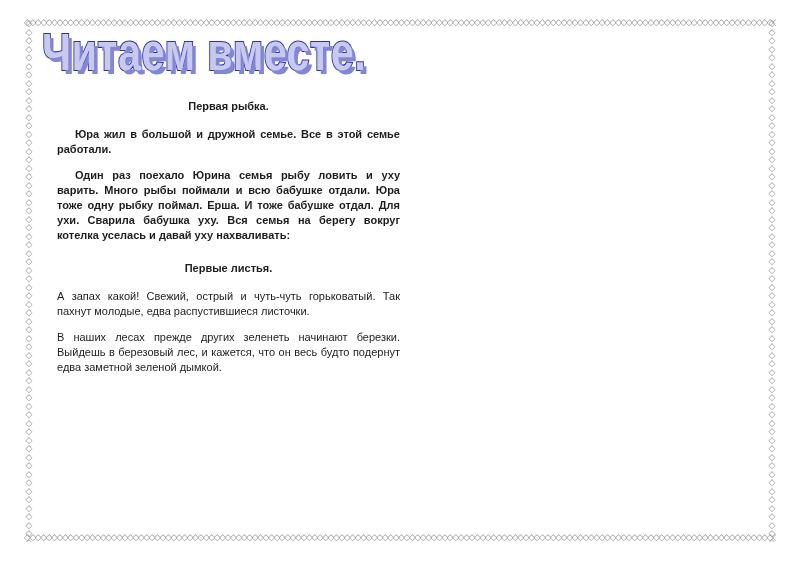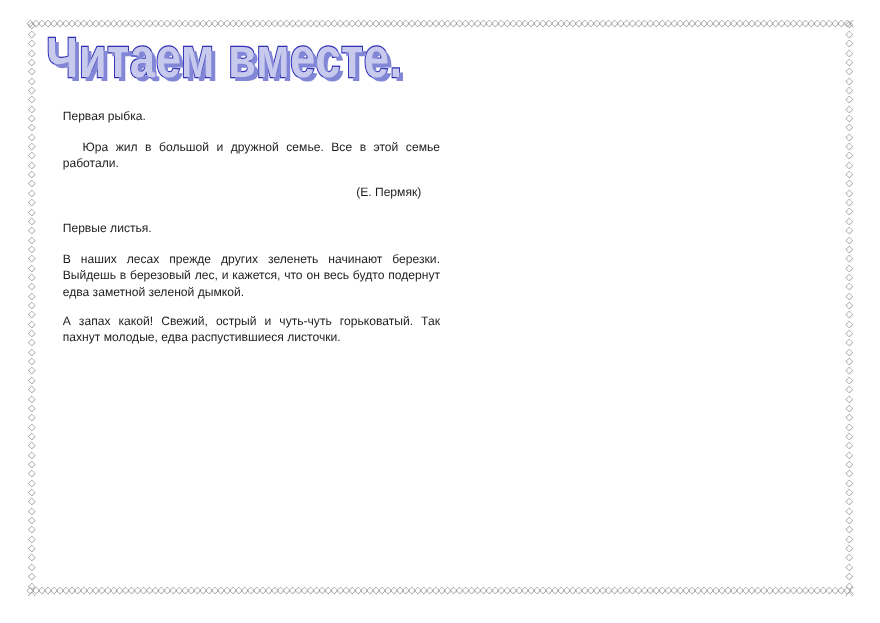--- a/index.html
+++ b/index.html
@@ -73,25 +73,26 @@
   .textcol {
     position: absolute;
     left: 57px; top: 99px;
     width: 343px;
     color: var(--body-text);
     font-size: 11px;
     line-height: 15px;
     text-align: justify;
   }
   .textcol p { margin: 0 0 11px 0; }
-  .textcol p.indent { text-indent: 18px; }
+  .textcol p.indent { text-indent: 18px; font-weight: bold; }
   .story-title {
     font-size: 11px;
     line-height: 15px;
-    font-weight: normal;
+    font-weight: bold;
+    text-align: center;
     margin: 0 0 13px 0;
   }
   .story-title.second { margin-top: 18px; }
   .author {
     text-align: right;
     padding-right: 17px;
     margin: 0 0 0 0 !important;
   }
 </style>
 </head>
@@ -106,24 +107,24 @@
     <div class="bedge v right">◇◇◇◇◇◇◇◇◇◇◇◇◇◇◇◇◇◇◇◇◇◇◇◇◇◇◇◇◇◇◇◇◇◇◇◇◇◇◇◇◇◇◇◇◇◇◇◇◇◇◇◇◇◇◇◇◇◇◇◇◇◇◇◇◇◇◇◇◇◇◇◇◇◇◇◇◇◇◇◇◇◇◇◇◇◇◇◇◇◇◇◇◇◇◇◇◇◇◇◇◇◇◇◇◇◇◇◇◇◇◇◇◇◇◇◇◇◇◇◇◇◇◇◇◇◇◇◇◇◇◇◇◇◇◇◇◇◇◇◇◇◇◇◇◇◇◇◇◇◇◇◇◇◇◇◇◇◇◇◇◇◇◇◇◇◇◇◇◇◇</div>
   </div>
 
   <div class="wordart">Читаем вместе.</div>
 
   <div class="textcol">
 
     <h2 class="story-title">Первая рыбка.</h2>
 
     <p class="indent">Юра жил в большой и дружной семье. Все в этой семье работали.</p>
+    <p class="indent">Один раз поехало Юрина семья рыбу ловить и уху варить. Много рыбы поймали и всю бабушке отдали. Юра тоже одну рыбку поймал. Ерша. И тоже бабушке отдал. Для ухи. Сварила бабушка уху. Вся семья на берегу вокруг котелка уселась и давай уху нахваливать:</p>
 
-    <p class="author">(Е. Пермяк)</p>
 
     <h2 class="story-title second">Первые листья.</h2>
 
+    <p>А запах какой! Свежий, острый и чуть-чуть горьковатый. Так пахнут молодые, едва распустившиеся листочки.</p>
     <p>В наших лесах прежде других зеленеть начинают березки. Выйдешь в березовый лес, и кажется, что он весь будто подернут едва заметной зеленой дымкой.</p>
-    <p>А запах какой! Свежий, острый и чуть-чуть горьковатый. Так пахнут молодые, едва распустившиеся листочки.</p>
 
 
   </div>
 
 </div>
 
 </body></html>

